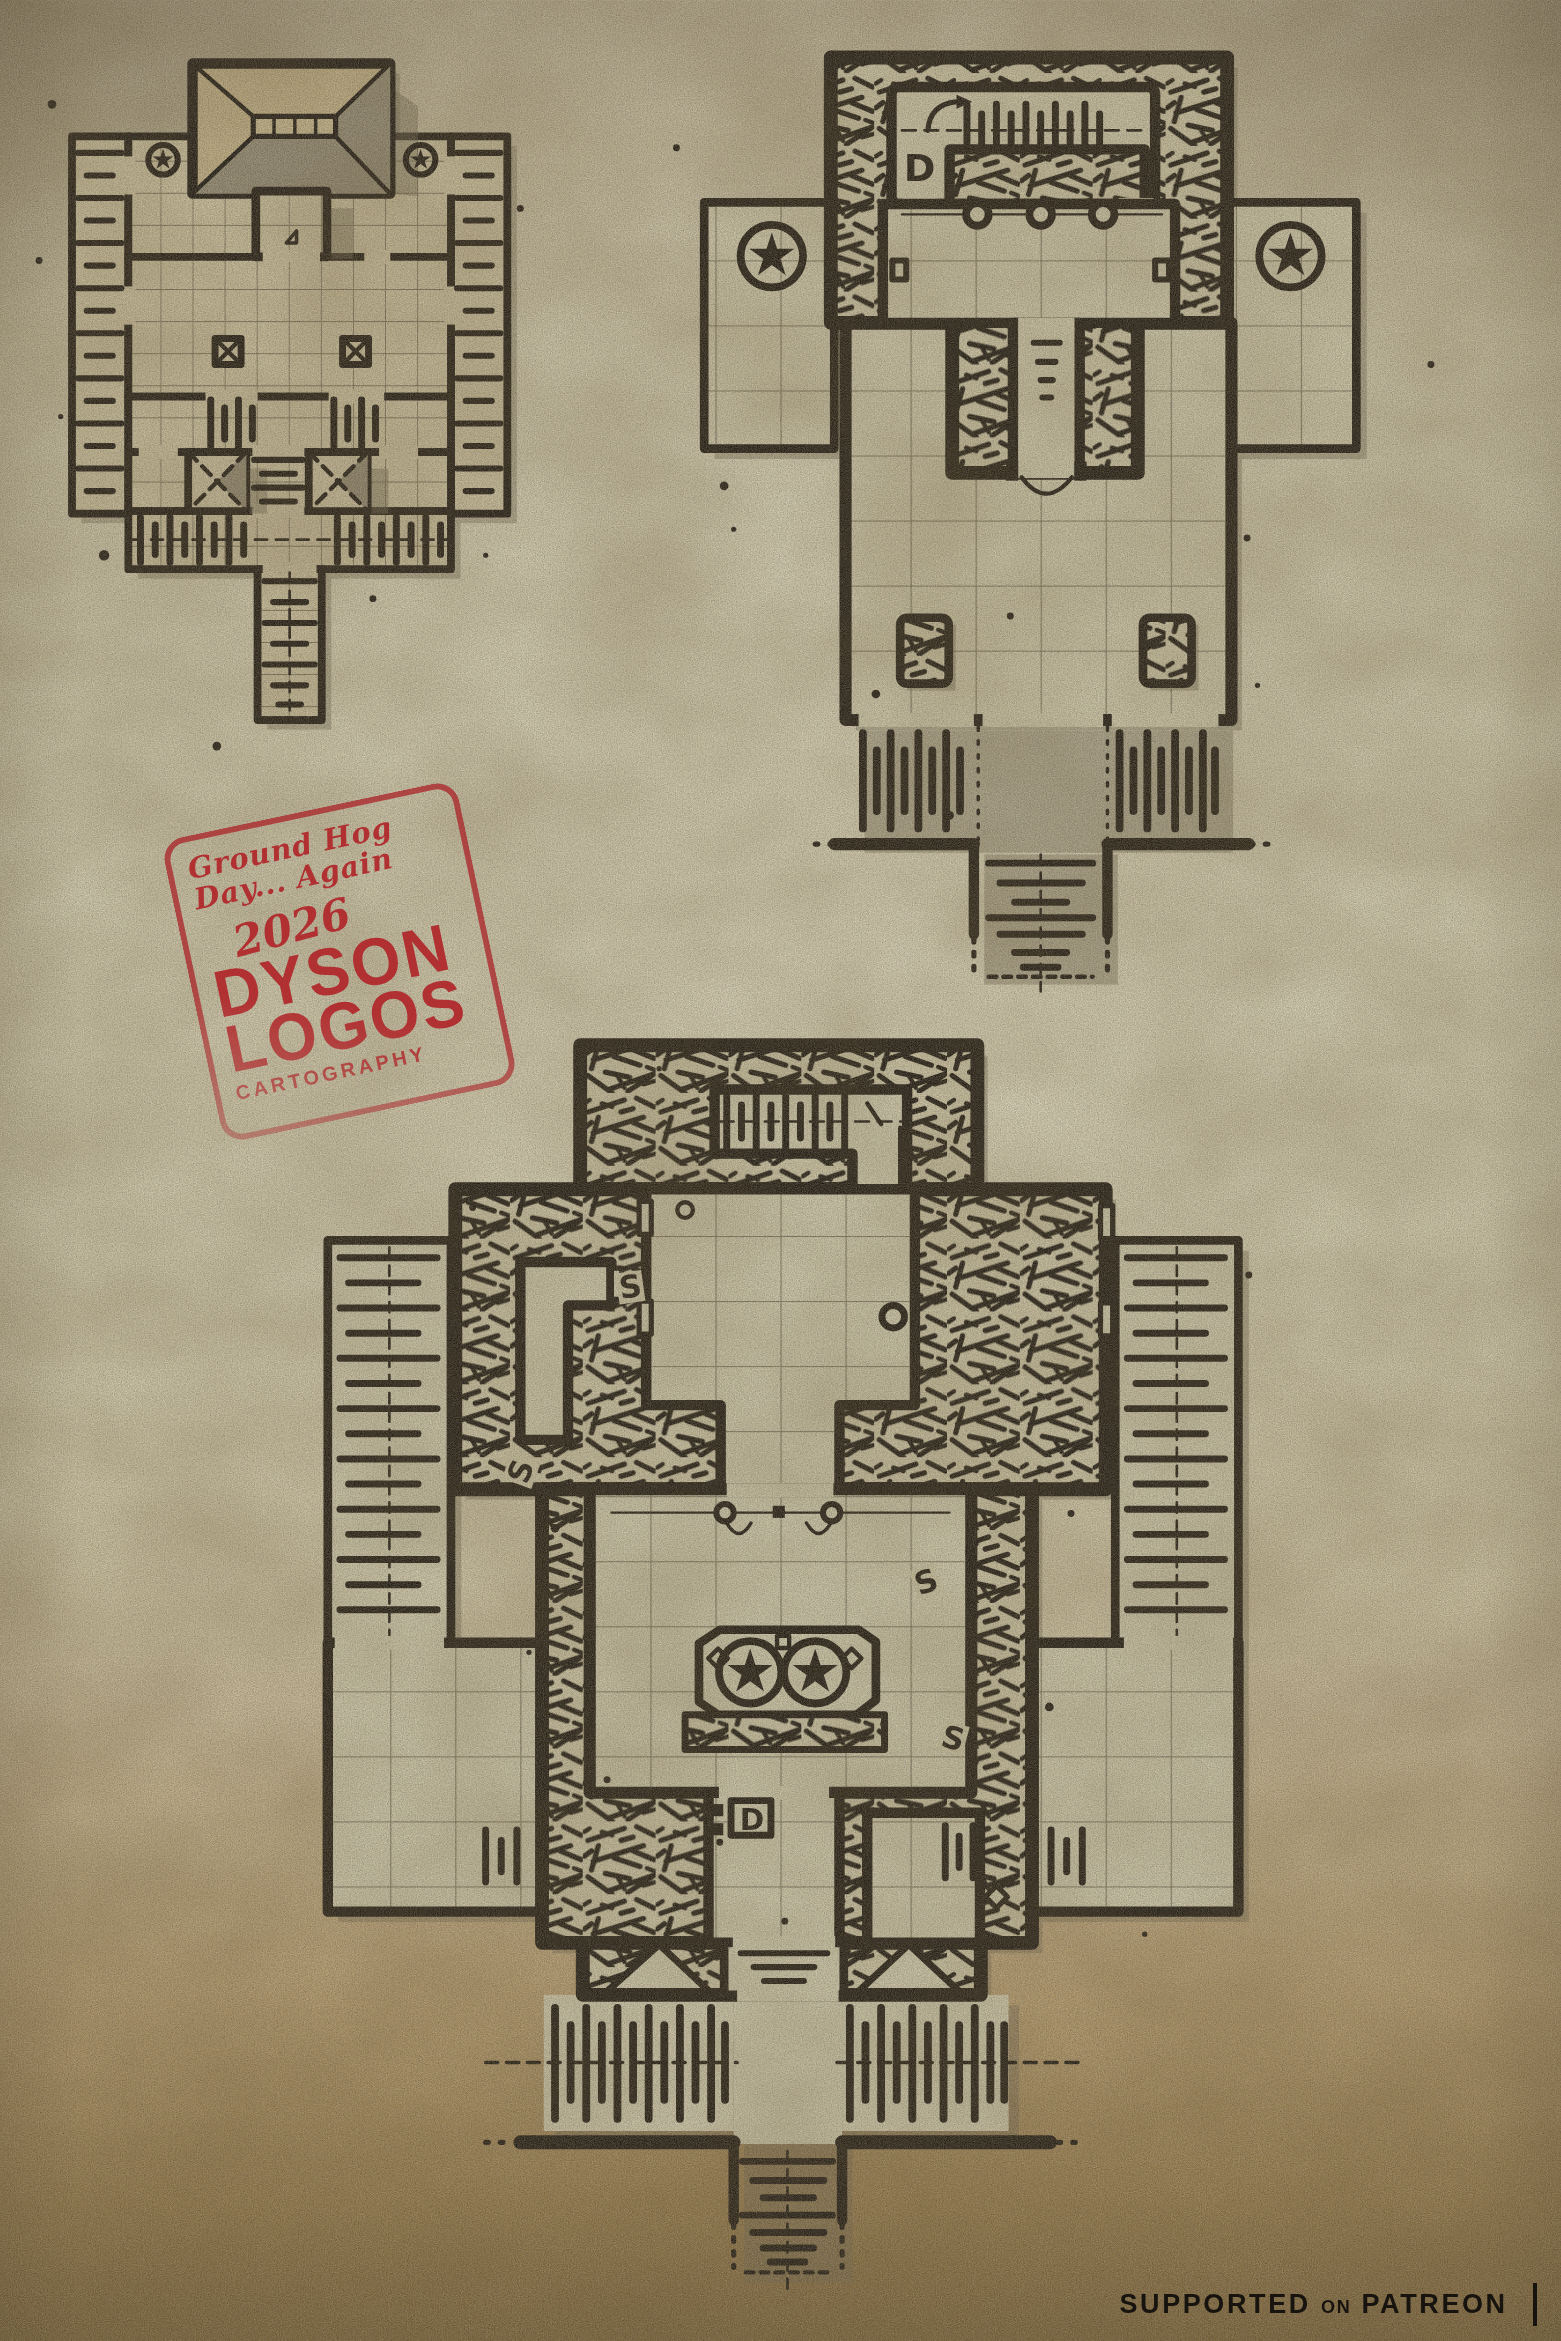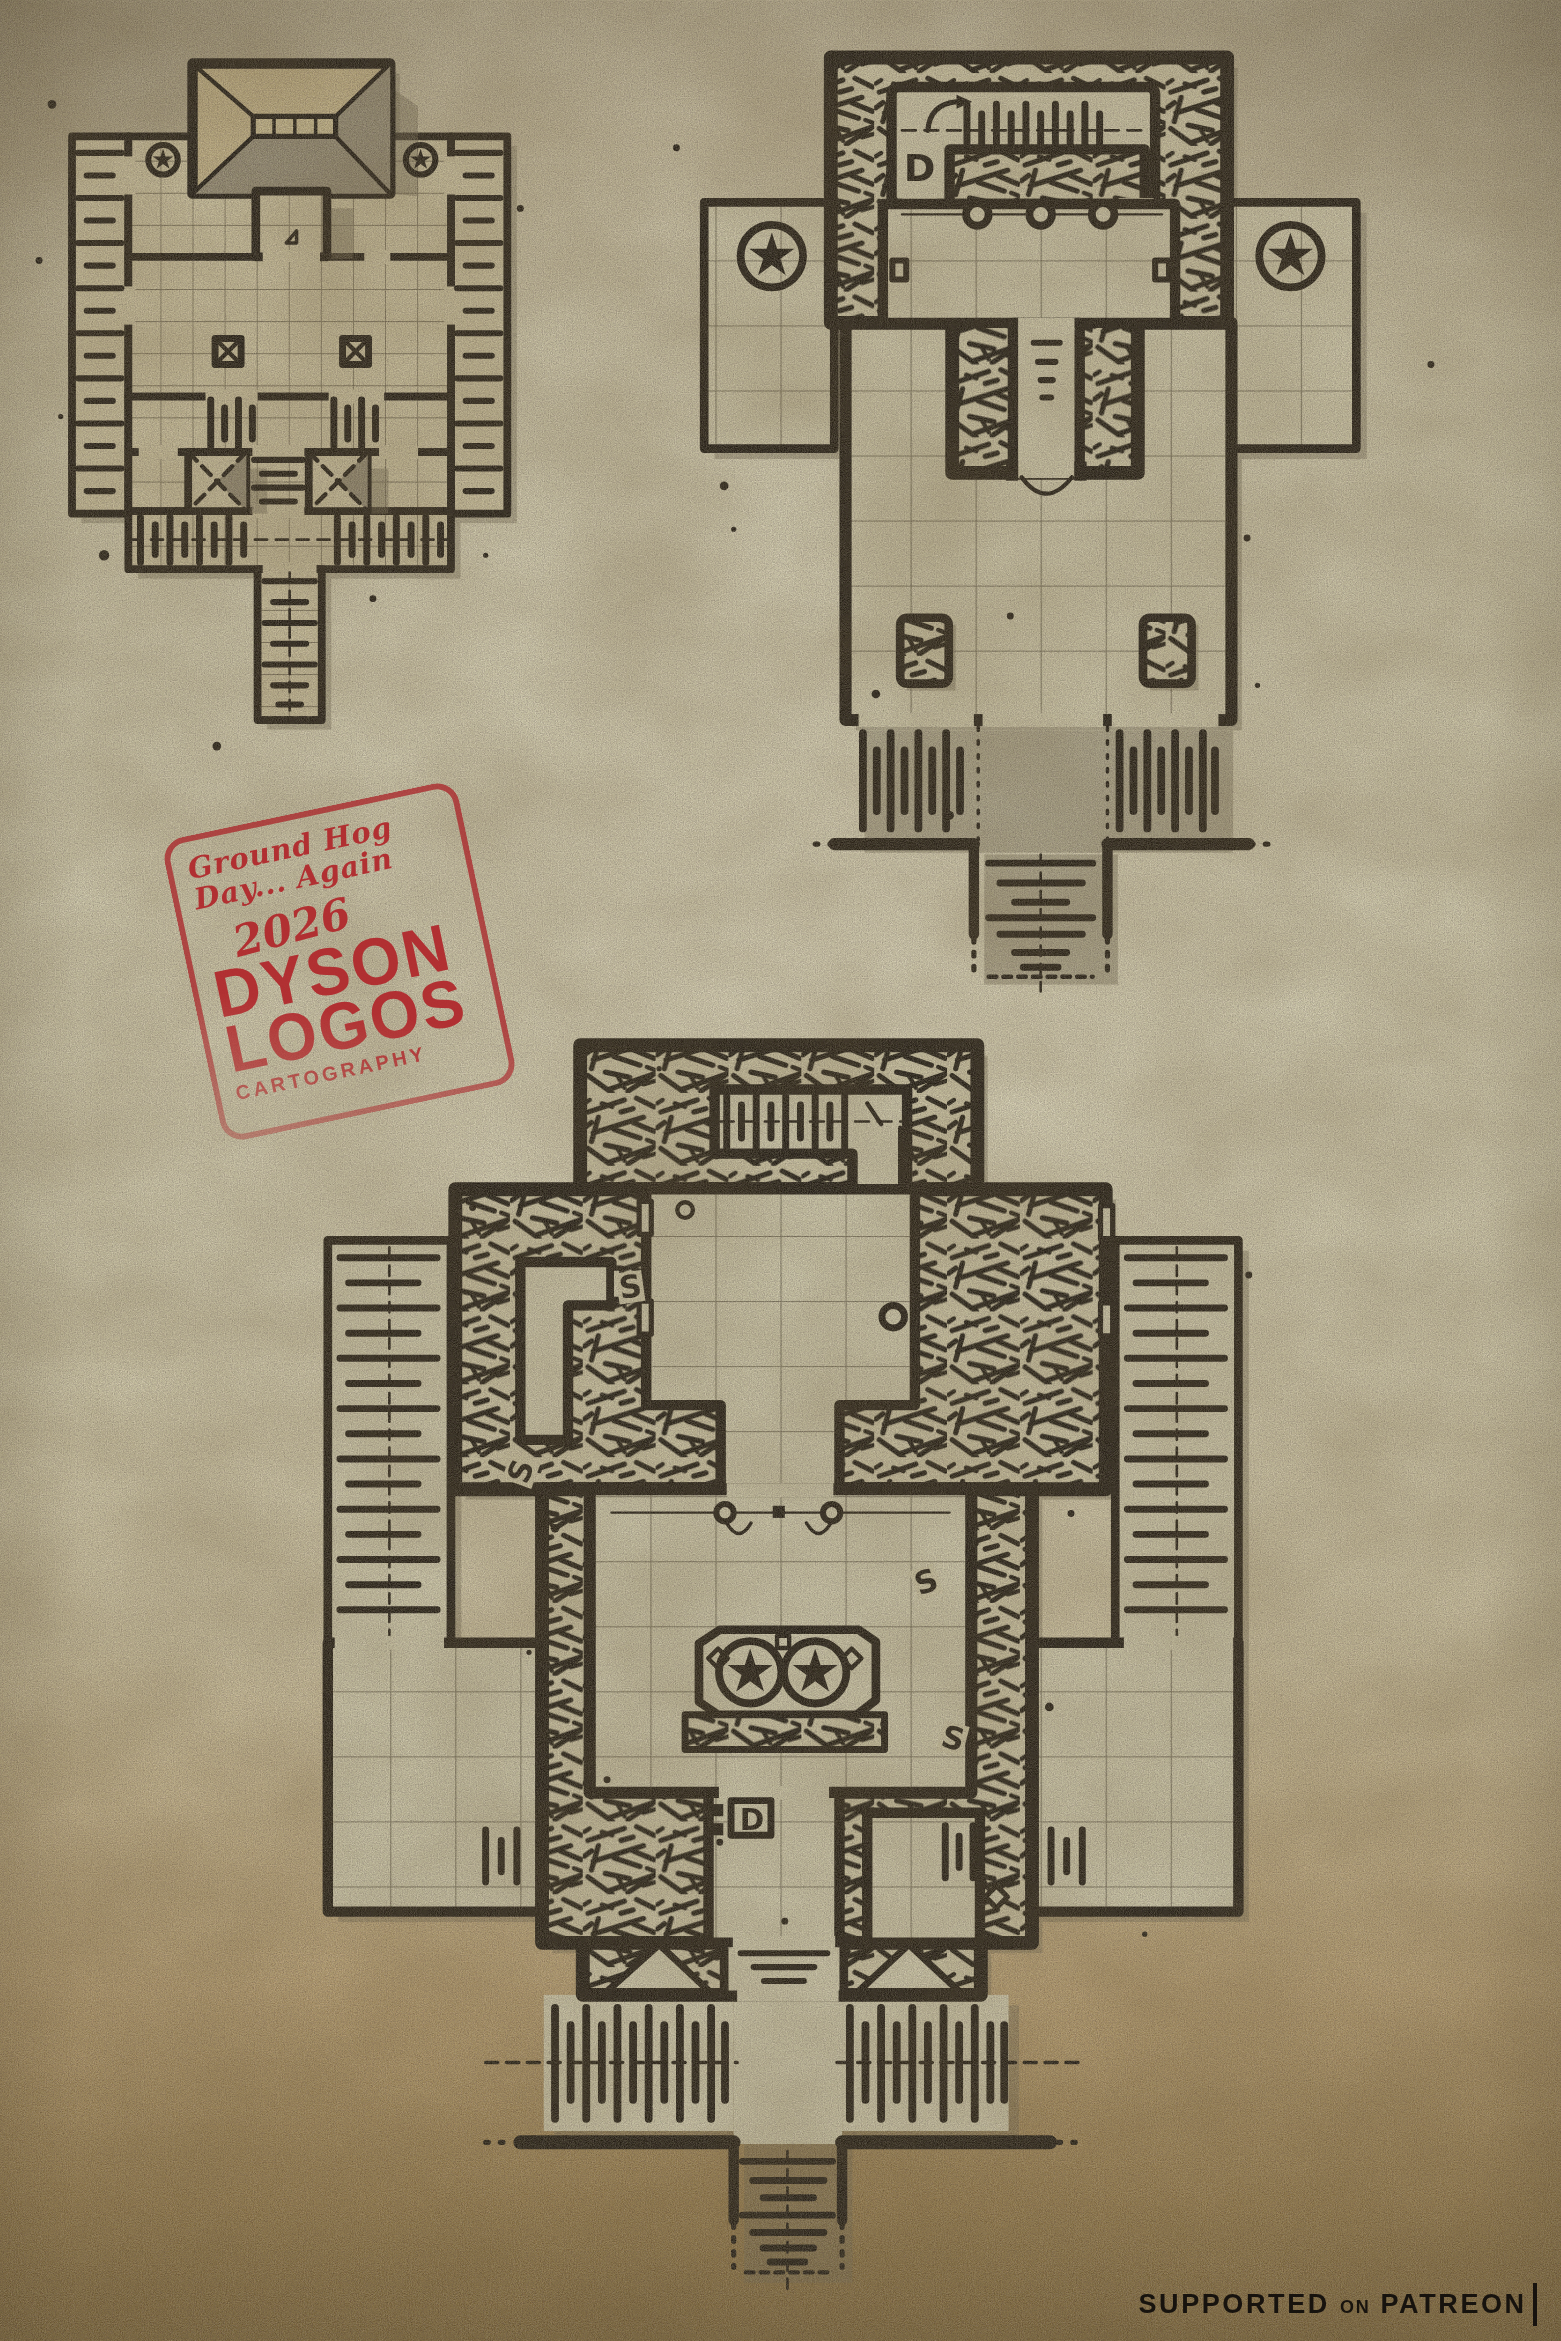--- a/index.html
+++ b/index.html
@@ -22,21 +22,21 @@
   .stamp .hand{font-family:"DejaVu Serif", serif;font-style:italic;font-weight:700;
     font-size:29px;line-height:31px;letter-spacing:0.9px;white-space:nowrap;}
   .stamp .year{font-family:"DejaVu Serif", serif;font-style:italic;font-weight:700;
     font-size:43px;line-height:47px;margin:5.2px 0 1.7px 29.5px;transform:rotate(-3deg);}
   .stamp .brand{font-family:"Liberation Sans", sans-serif;font-weight:900;
     font-size:64px;line-height:56px;letter-spacing:2.6px;transform:scaleY(1.04);white-space:nowrap;}
   .stamp .sub{font-family:"Liberation Sans", sans-serif;font-weight:700;
     font-size:20px;letter-spacing:3.5px;margin-top:5.2px;white-space:nowrap;}
   
   .footer{position:absolute;top:2280px;right:24px;height:49px;display:flex;
-    align-items:center;gap:6px;color:#17130e;}
+    align-items:center;gap:25px;color:#17130e;}
   .footer .left{font-weight:700;font-size:27px;letter-spacing:2.6px;white-space:nowrap;}
   .footer .left .on{font-size:18px;letter-spacing:1.7px;}
   .footer .sep{width:4.3px;height:43px;background:#17130e;}
   .footer .url{font-weight:700;font-size:30px;letter-spacing:7px;white-space:nowrap;}
 </style>
 </head>
 <body>
 
 <div class="page">
 

